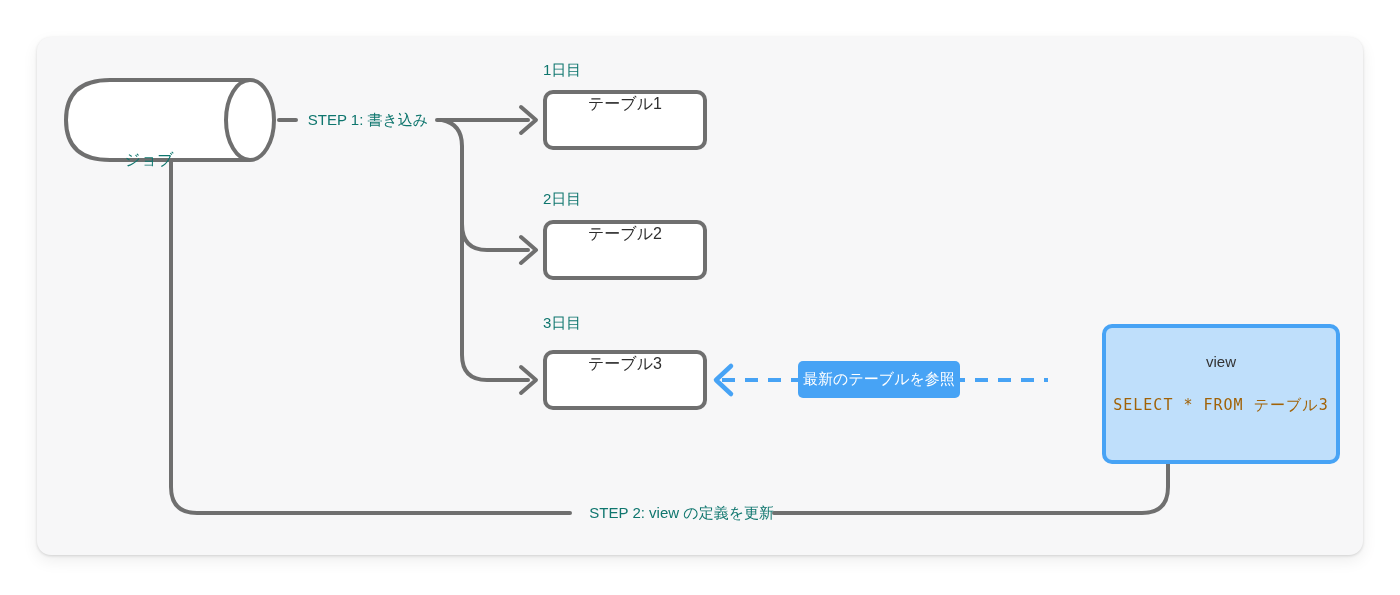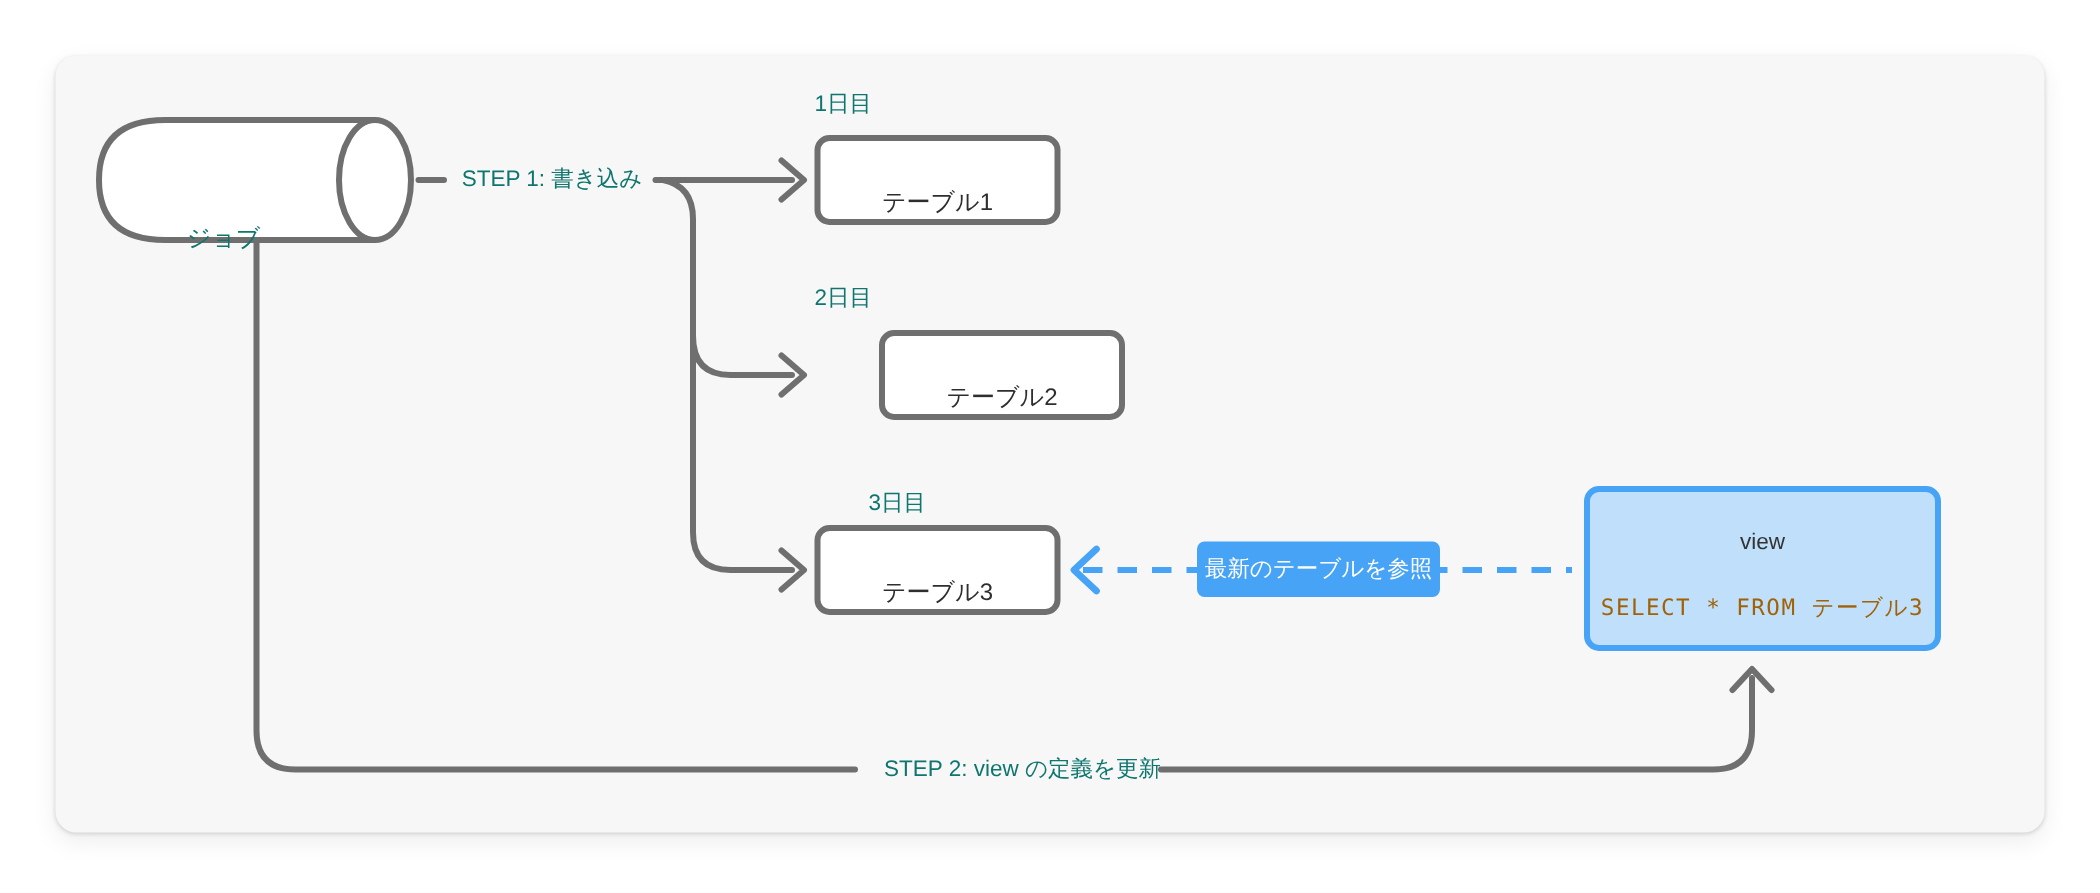--- a/index.html
+++ b/index.html
@@ -44,50 +44,50 @@
   .step1-label { left: 298px; top: 110px; width: 140px; text-align: center; }
   .step2-label { left: 570px; top: 503px; width: 204px; text-align: right; }
   .table-node {
     position: absolute;
     left: 543px;
     width: 164px; height: 60px;
     background: #ffffff;
     border: 4px solid #6f6f6f;
     border-radius: 10px;
     display: flex;
-    align-items: flex-end;
+    align-items: flex-start;
     justify-content: center;
     font-size: 16px;
     color: #2e2e2e;
   }
   .table-1 { top: 90px; }
-  .table-2 { top: 220px; margin-left: 43px; }
+  .table-2 { top: 220px; }
   .table-3 { top: 350px; }
   .day-label { left: 543px; width: 164px; text-align: left; }
   .day-1 { top: 60px; }
   .day-2 { top: 189px; }
-  .day-3 { top: 326px; margin-left: 36px; }
+  .day-3 { top: 313px; }
   .ref-badge {
     position: absolute;
     left: 798px; top: 361px;
     width: 162px; height: 37px;
     background: #47a3f5;
     border-radius: 5px;
     color: #ffffff;
     font-size: 15px;
     display: flex;
     align-items: center;
     justify-content: center;
     white-space: nowrap;
     text-align: center;
   }
   .view-node {
     position: absolute;
-    left: 1056px; top: 324px;
-    width: 238px; height: 110px;
+    left: 1102px; top: 324px;
+    width: 238px; height: 140px;
     background: #bfdffb;
     border: 4px solid #47a3f5;
     border-radius: 10px;
   }
   .view-title {
     position: absolute;
     left: 0; top: 25px; width: 100%;
     text-align: center;
     font-size: 15px;
     color: #333333;

